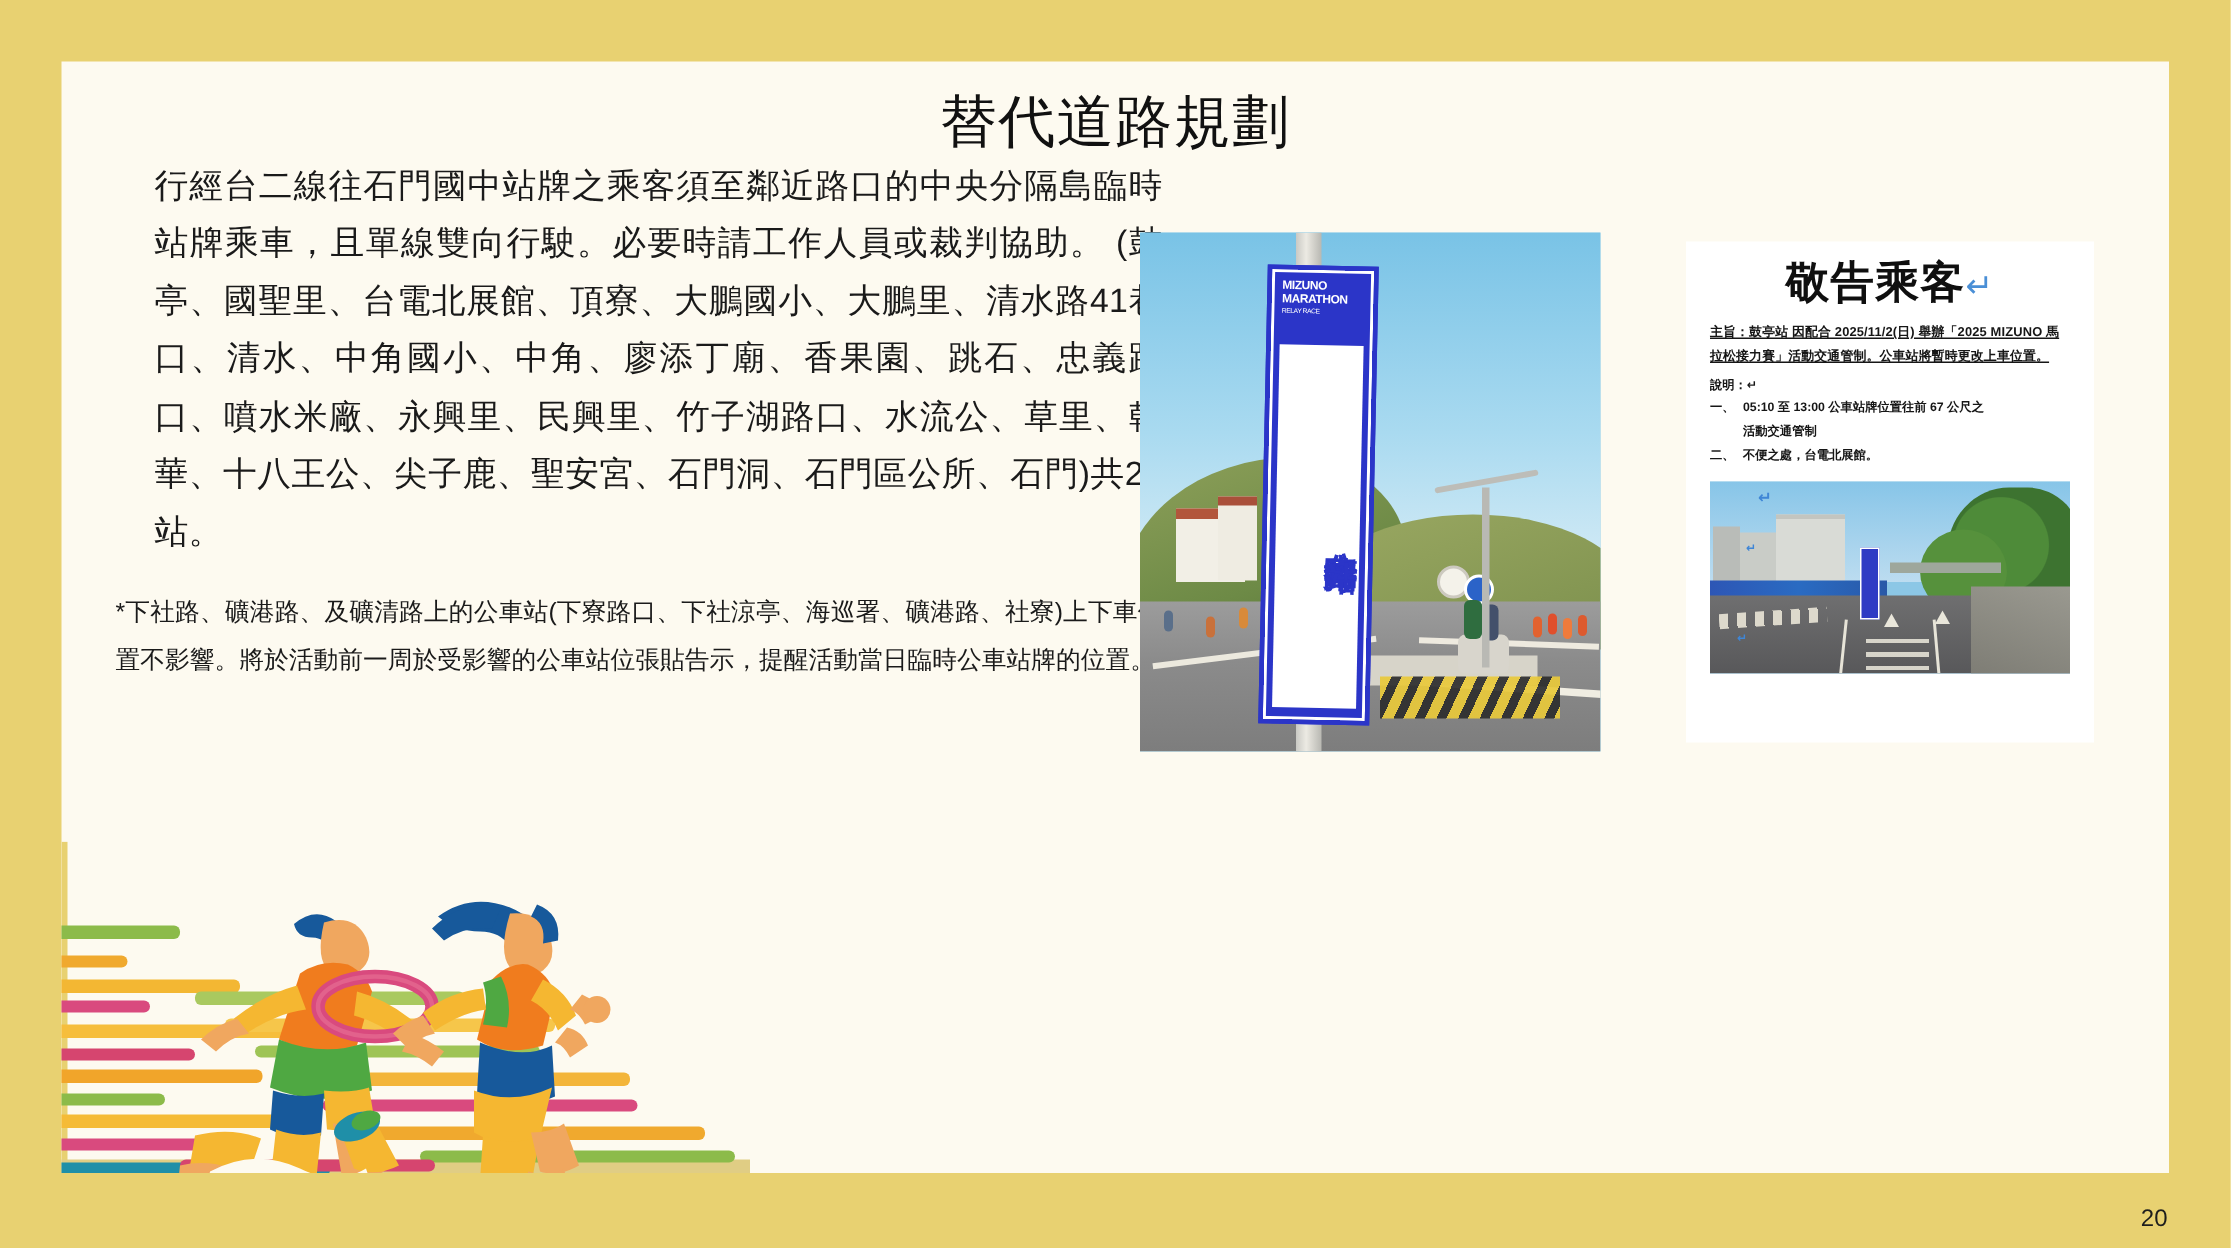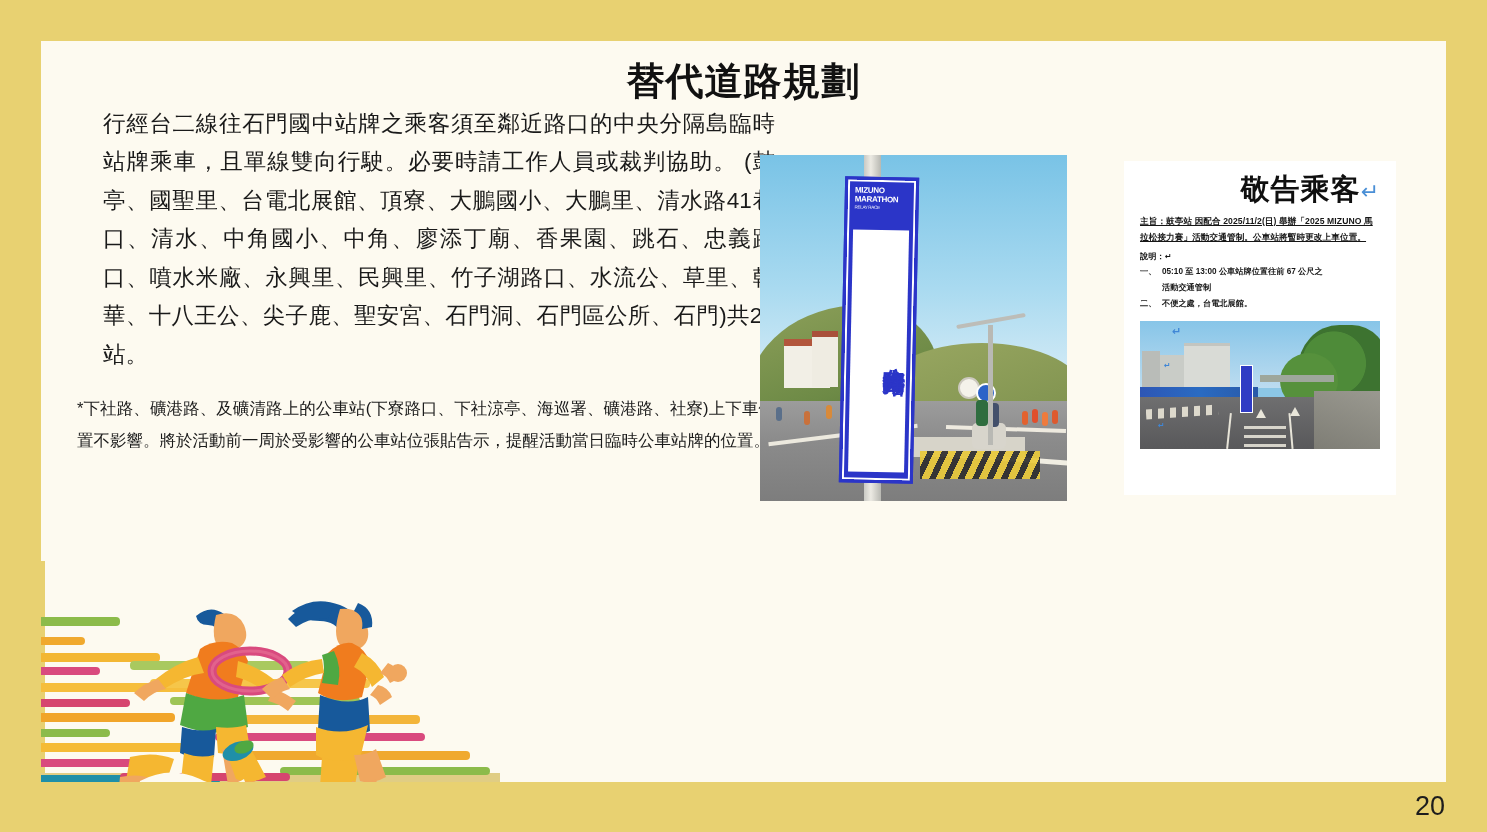--- a/index.html
+++ b/index.html
@@ -32,21 +32,21 @@
   }
 
   
   #slide-title {
     position: absolute;
     left: 0;
     top: 15px;
     width: 1405px;
     text-align: center;
     font-size: 38px;
-    font-weight: bold;
+    font-weight: normal;
     color: #111;
     letter-spacing: 1px;
   }
 
   
   #text-column {
     position: absolute;
     left: 22px;
     top: 58px;
     width: 712px;
@@ -285,21 +285,21 @@
   }
   .notice-sheet {
     position: absolute;
     left: 18px; top: 6px;
     width: 272px; height: 334px;
     background: #ffffff;
     box-sizing: border-box;
     padding: 14px 16px 0 16px;
   }
   .notice-title {
-    text-align: right;
+    text-align: center;
     font-size: 29px;
     font-weight: bold;
     color: #0f0f0f;
     letter-spacing: 1px;
     line-height: 1;
     margin-bottom: 10px;
   }
   .notice-title .pilcrow { color: #4a8fd6; font-weight: normal; font-size: 22px; }
   .notice-line {
     font-size: 8.6px;
@@ -353,21 +353,21 @@
     width: 500px;
     height: 262px;
     overflow: hidden;
   }
 
   
   #page-number {
     position: absolute;
     right: 42px;
     bottom: 10px;
-    font-size: 27px;
+    font-size: 16px;
     color: #1d1d1d;
   }
 </style>
 </head>
 <body>
 
 <div id="slide-root">
 
   <div id="slide-canvas">
 

